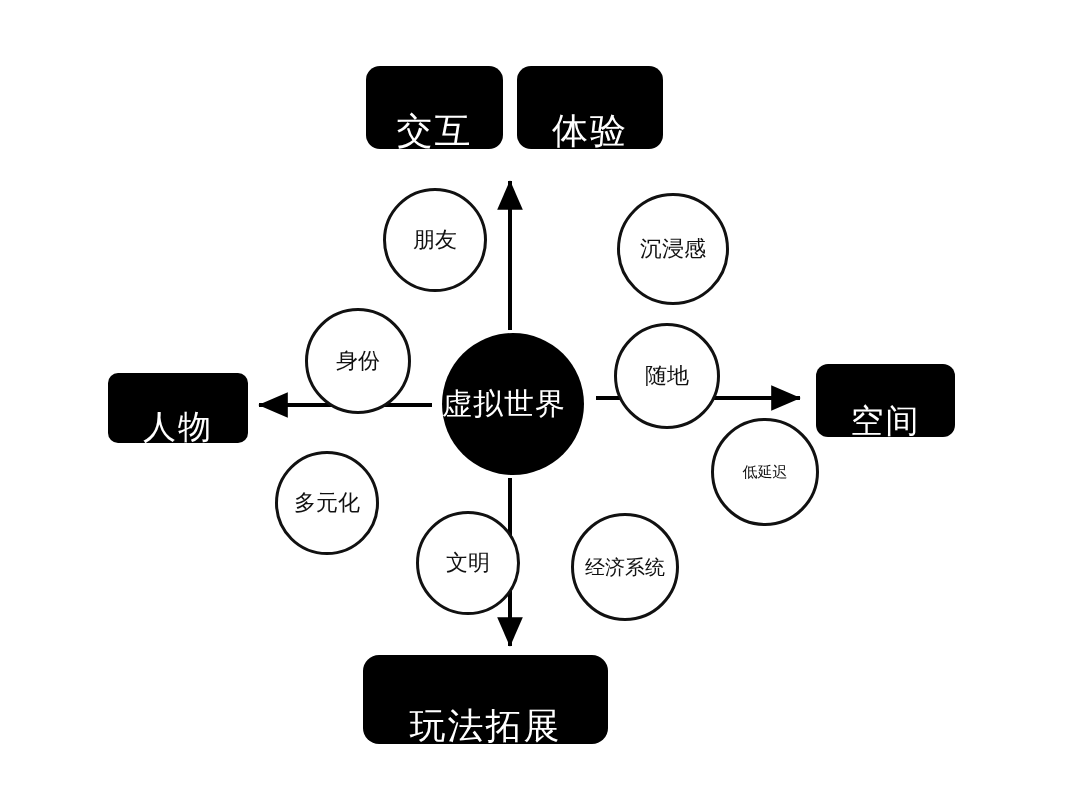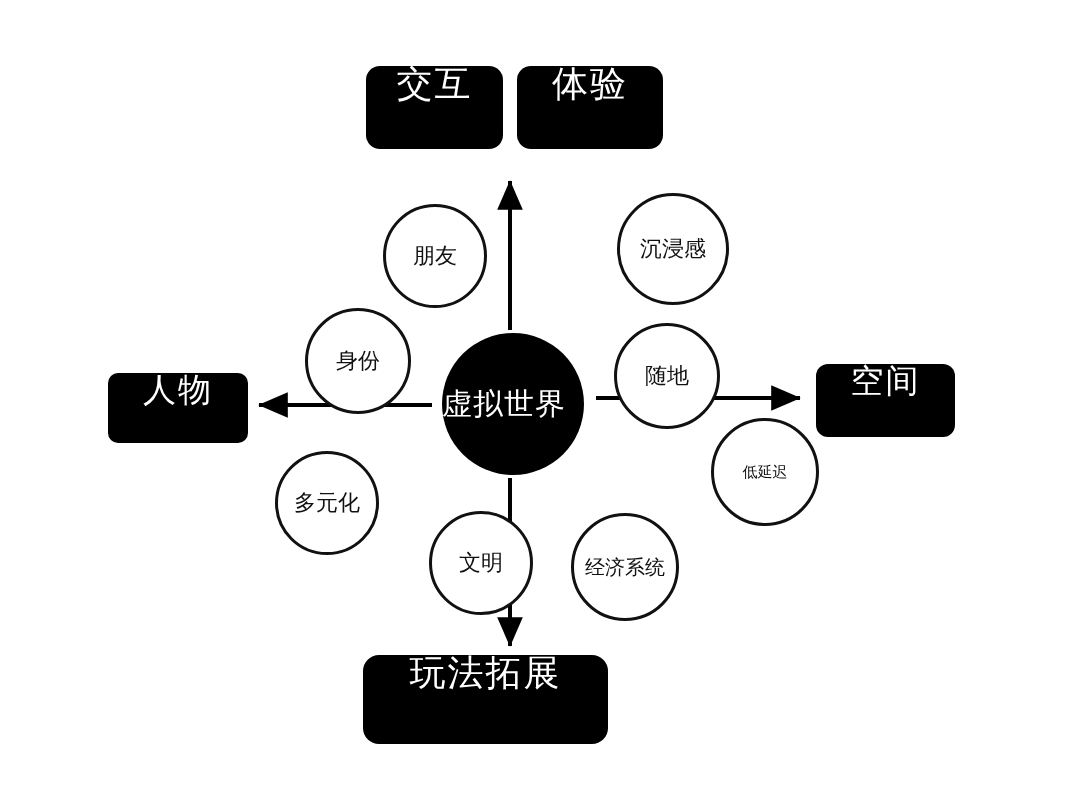--- a/index.html
+++ b/index.html
@@ -20,21 +20,21 @@
     background: #ffffff;
   }
 
   
   .node-box {
     position: absolute;
     background: #000000;
     color: #ffffff;
     border-radius: 12px;
     display: flex;
-    align-items: flex-start;
+    align-items: flex-end;
     justify-content: center;
     box-sizing: border-box;
     letter-spacing: 2px;
     font-weight: 400;
     line-height: 1;
     user-select: none;
   }
 
   
   .center-node {
@@ -108,21 +108,21 @@
   </div>
 
   <div class="node-box" style="left:816px; top:364px; width:139px; height:73px; font-size:33px; border-radius:12px;">
     <span>空间</span>
   </div>
 
   <div class="node-box" style="left:363px; top:655px; width:245px; height:89px; font-size:36px; border-radius:16px;">
     <span>玩法拓展</span>
   </div>
 
-  <div class="bubble" style="left:383px; top:204px; width:104px; height:104px; font-size:22px;">
+  <div class="bubble" style="left:383px; top:188px; width:104px; height:104px; font-size:22px;">
     <span>朋友</span>
   </div>
 
   <div class="bubble" style="left:617px; top:193px; width:112px; height:112px; font-size:22px;">
     <span>沉浸感</span>
   </div>
 
   <div class="bubble" style="left:305px; top:308px; width:106px; height:106px; font-size:22px;">
     <span>身份</span>
   </div>
@@ -132,21 +132,21 @@
   </div>
 
   <div class="bubble" style="left:711px; top:418px; width:108px; height:108px; font-size:15px;">
     <span>低延迟</span>
   </div>
 
   <div class="bubble" style="left:275px; top:451px; width:104px; height:104px; font-size:22px;">
     <span>多元化</span>
   </div>
 
-  <div class="bubble" style="left:429px; top:511px; width:104px; height:104px; font-size:22px;">
+  <div class="bubble" style="left:416px; top:511px; width:104px; height:104px; font-size:22px;">
     <span>文明</span>
   </div>
 
   <div class="bubble" style="left:571px; top:513px; width:108px; height:108px; font-size:20px;">
     <span>经济系统</span>
   </div>
 
   <div class="center-node" style="left:442px; top:333px; width:142px; height:142px; font-size:30px;">
     <span>虚拟世界</span>
   </div>

